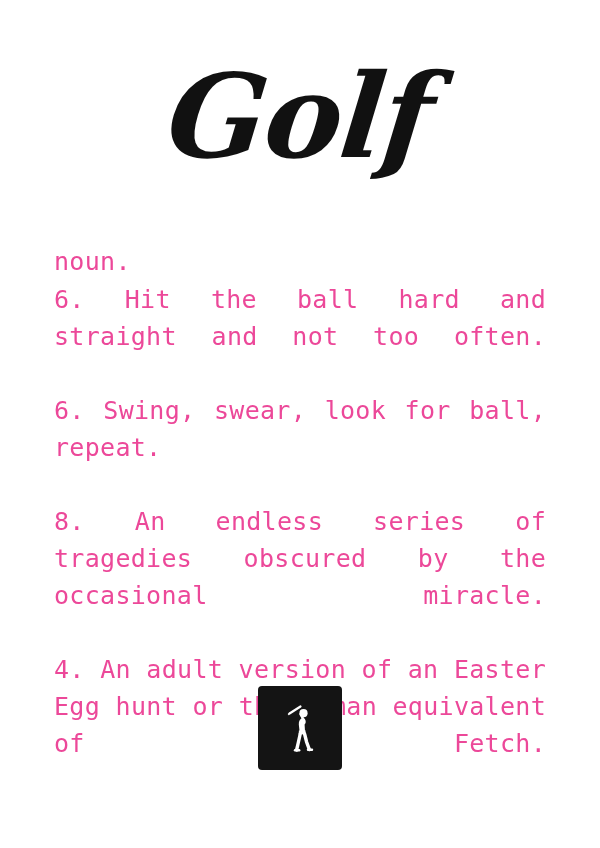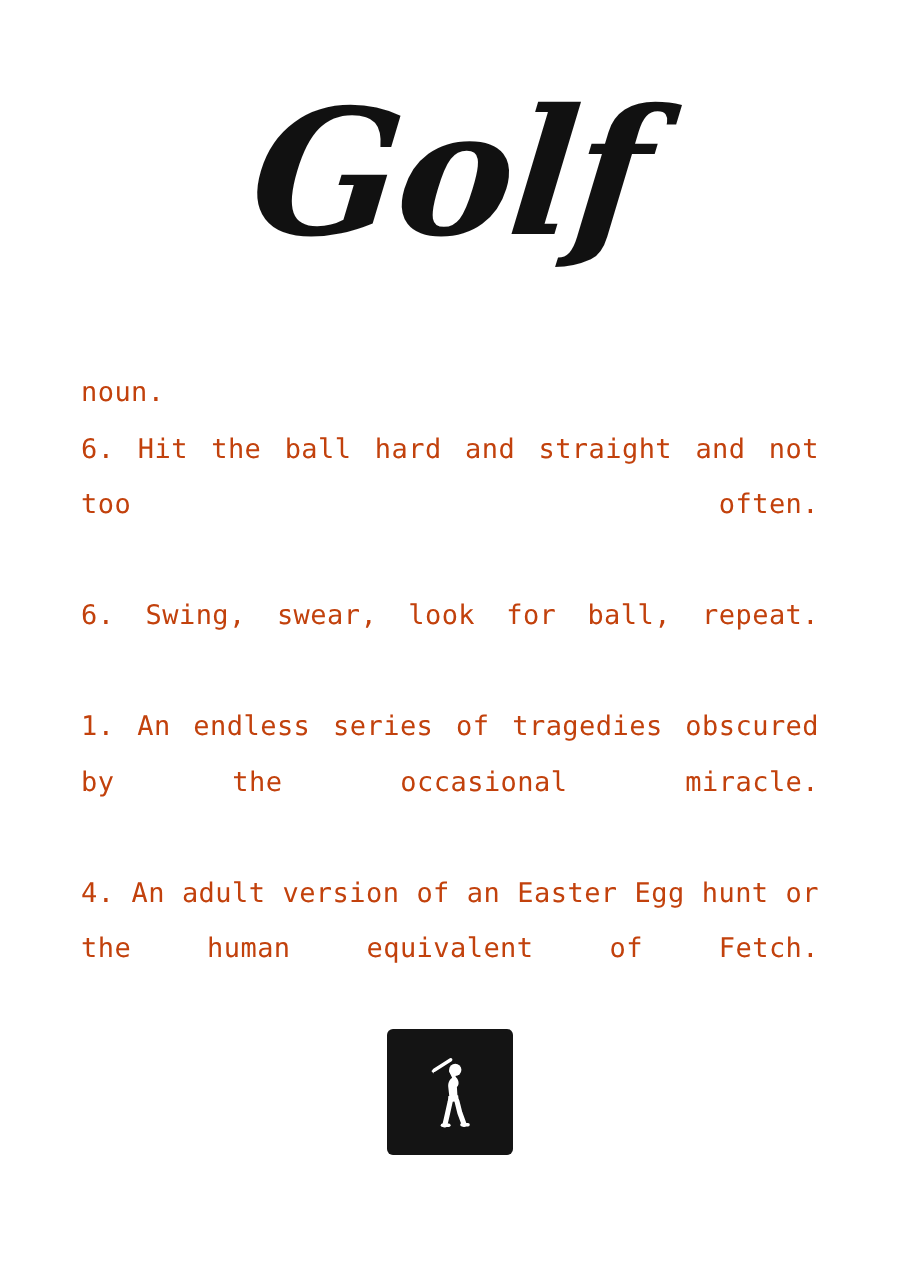--- a/index.html
+++ b/index.html
@@ -28,23 +28,23 @@
     line-height: 1.0;
     letter-spacing: -2px;
     color: #111111;
     transform: skewX(-6deg);
   }
   .definition {
     position: absolute;
     top: 243px;
     left: 54px;
     width: 492px;
-    color: #c2410c;
+    color: #ec4899;
     font-family: "DejaVu Sans Mono", "Liberation Mono", monospace;
-    font-size: 18px;
+    font-size: 25px;
     line-height: 37px;
     letter-spacing: 0.3px;
   }
   .pos {
     text-align: left;
     margin: 0 0 1px 0;
   }
   .sense {
     margin: 0;
     text-align: justify;
@@ -81,21 +81,21 @@
 
   <div class="title">Golf</div>
 
   <div class="definition">
     <div class="pos">noun.</div>
 
     <div class="sense">6. Hit the ball hard and straight and not too often.</div>
 
     <div class="sense">6. Swing, swear, look for ball, repeat.</div>
 
-    <div class="sense">1. An endless series of tragedies obscured by the occasional miracle.</div>
+    <div class="sense">8. An endless series of tragedies obscured by the occasional miracle.</div>
 
     <div class="sense">4. An adult version of an Easter Egg hunt or the human equivalent of Fetch.</div>
   </div>
 
   <div class="icon-wrap">
     <div class="icon-box">
       <svg width="60" height="60" viewBox="0 0 60 60" aria-hidden="true">
 
         <path d="M30.5 8.5 L19.5 15.5" stroke="#ffffff" stroke-width="2.2" stroke-linecap="round" fill="none"></path>
 

